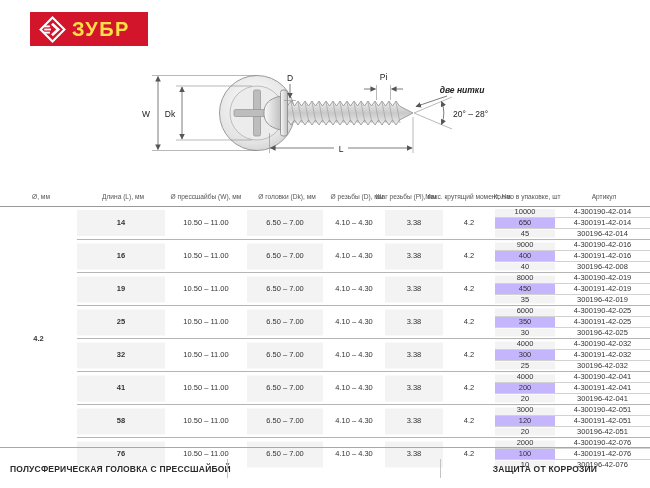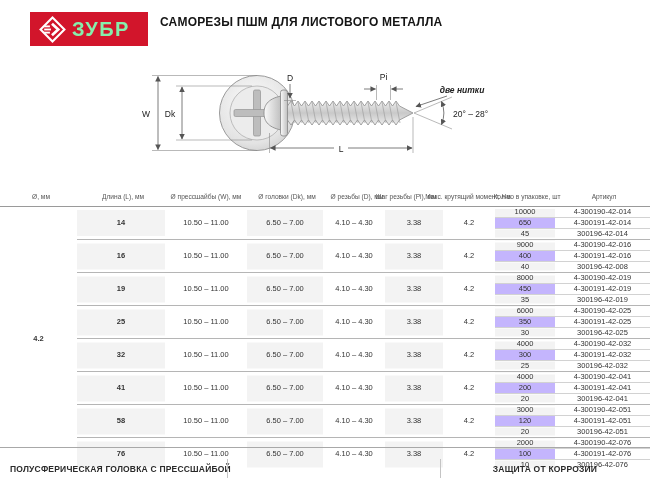--- a/index.html
+++ b/index.html
@@ -8,21 +8,21 @@
     font-family:"Liberation Sans", sans-serif; overflow:hidden;
   }
 
   
   .logo {
     position:absolute; left:30px; top:12px; width:118px; height:34px;
     background:#d2152b; display:flex; align-items:center; padding-left:9px;
     box-sizing:border-box;
   }
   .logo .brand {
-    color:#86efac; font-weight:800; font-size:20px; letter-spacing:1.5px;
+    color:#fde047; font-weight:800; font-size:20px; letter-spacing:1.5px;
     margin-left:6px; line-height:1;
   }
   .title { position:absolute; left:160px; top:14px; }
   .title div {
     font-size:12px; font-weight:700; color:#141414; line-height:16px;
     letter-spacing:.2px;
   }
 
   
   .drawing { position:absolute; left:0; top:60px; }
@@ -82,21 +82,20 @@
     <svg width="27" height="27" viewBox="0 0 26 26">
       <polygon points="13,1.5 24.5,13 13,24.5 1.5,13" fill="none" stroke="#fff" stroke-width="2"></polygon>
       <line x1="5" y1="10" x2="10.5" y2="10" stroke="#fff" stroke-width="1.8"></line>
       <line x1="5" y1="13" x2="11.5" y2="13" stroke="#fff" stroke-width="1.8"></line>
       <line x1="5" y1="16" x2="10.5" y2="16" stroke="#fff" stroke-width="1.8"></line>
       <path d="M12.5,7.5 L18.5,13 L12.5,18.5" fill="none" stroke="#fff" stroke-width="2.6"></path>
     </svg>
     <span class="brand">ЗУБР</span>
   </div>
   <div class="title">
-    <div>САМОРЕЗЫ ПШМ ДЛЯ ЛИСТОВОГО МЕТАЛЛА</div>
   </div>
 
   <svg class="drawing" width="650" height="126" viewBox="0 60 650 126">
     <defs>
       <radialGradient id="gHead" cx="45%" cy="38%" r="75%">
         <stop offset="0%" stop-color="#fdfdfd"></stop>
           <stop offset="70%" stop-color="#e3e3e3"></stop>
           <stop offset="100%" stop-color="#c6c6c6"></stop>
       </radialGradient>
       <linearGradient id="gDome" x1="0" y1="0" x2="1" y2="0">

